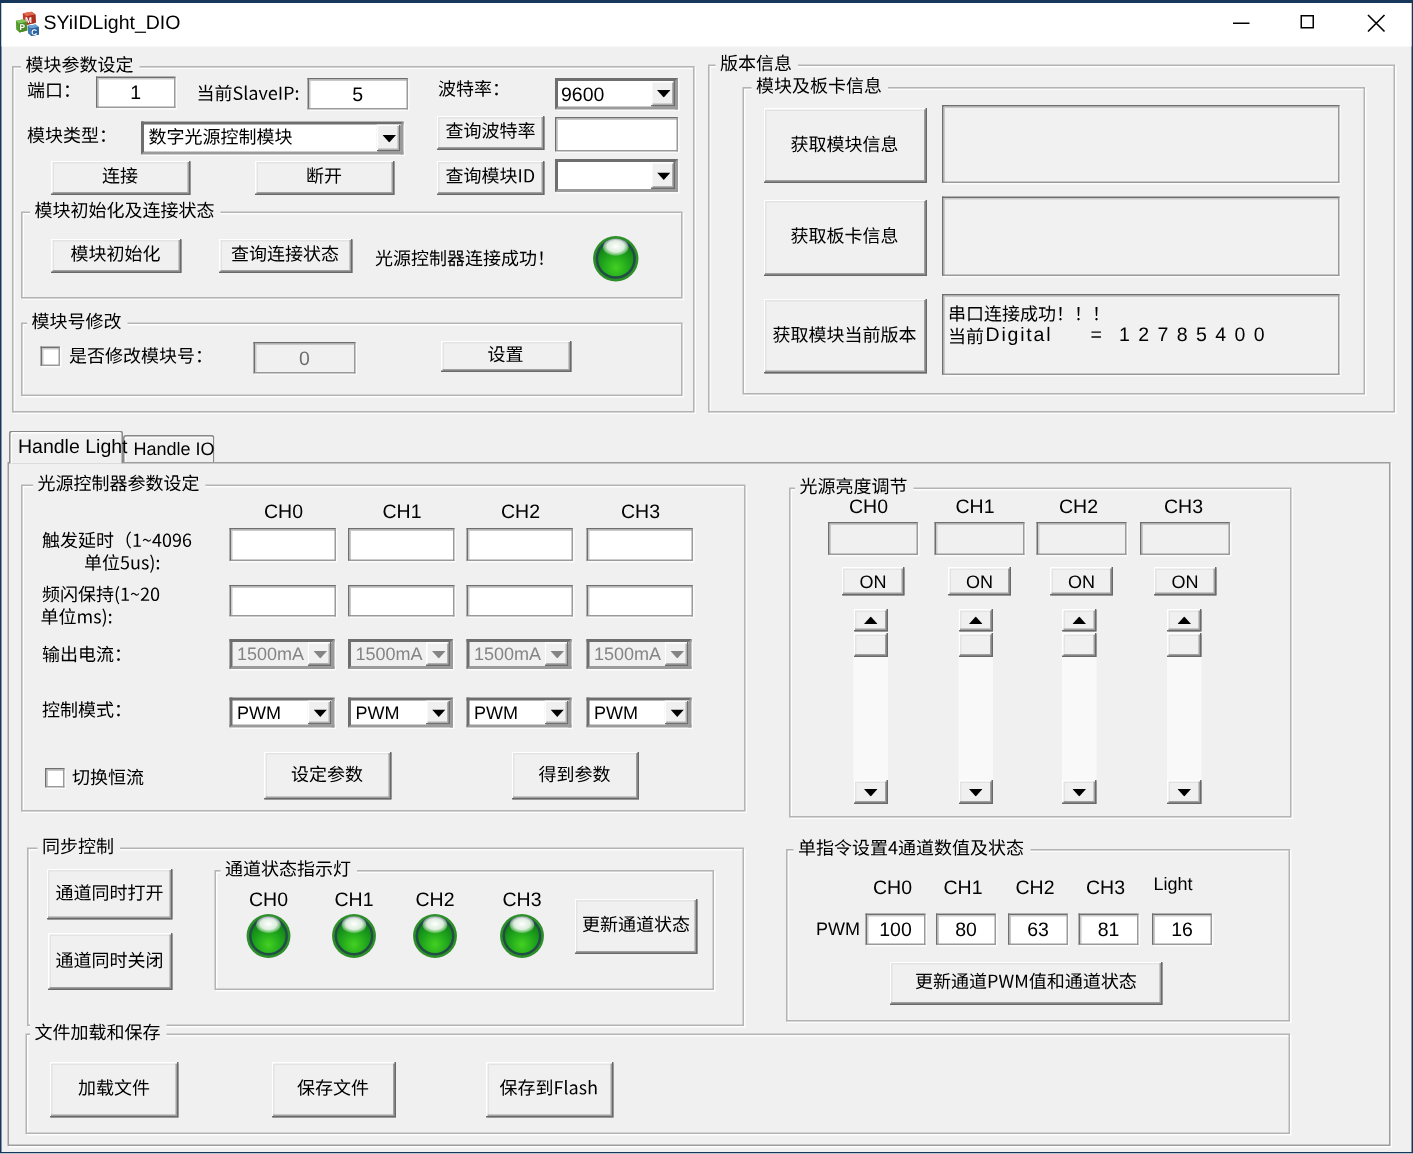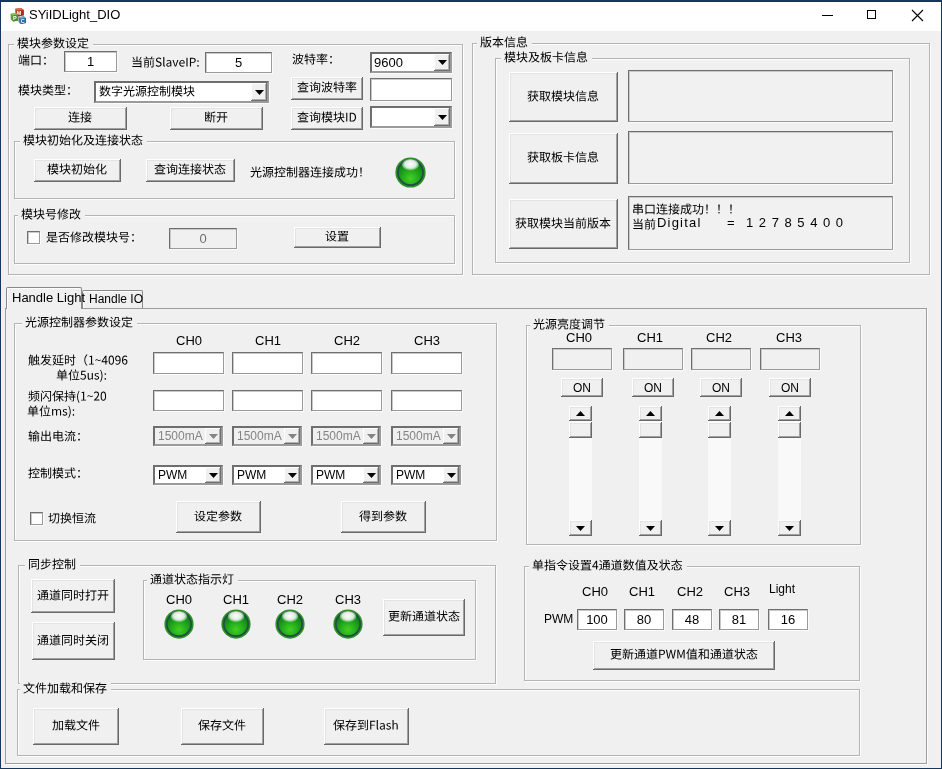--- a/index.html
+++ b/index.html
@@ -912,21 +912,21 @@
 <div class="lt" style="left:582px;top:585px;font-size:13px;color:#000000;">CH0</div>
 <div class="tb" style="left:577px;top:609px;width:40px;height:21px;display:flex;align-items:center;justify-content:center;">
     <span class="lt2" style="font-size:13px;color:#000000">100</span>
   </div>
 <div class="lt" style="left:629px;top:585px;font-size:13px;color:#000000;">CH1</div>
 <div class="tb" style="left:624px;top:609px;width:40px;height:21px;display:flex;align-items:center;justify-content:center;">
     <span class="lt2" style="font-size:13px;color:#000000">80</span>
   </div>
 <div class="lt" style="left:677px;top:585px;font-size:13px;color:#000000;">CH2</div>
 <div class="tb" style="left:672px;top:609px;width:40px;height:21px;display:flex;align-items:center;justify-content:center;">
-    <span class="lt2" style="font-size:13px;color:#000000">48</span>
+    <span class="lt2" style="font-size:13px;color:#000000">63</span>
   </div>
 <div class="lt" style="left:724px;top:585px;font-size:13px;color:#000000;">CH3</div>
 <div class="tb" style="left:719px;top:609px;width:40px;height:21px;display:flex;align-items:center;justify-content:center;">
     <span class="lt2" style="font-size:13px;color:#000000">81</span>
   </div>
 <div class="lt" style="left:769px;top:583px;font-size:12px;color:#000000;">Light</div>
 <div class="tb" style="left:768px;top:609px;width:40px;height:21px;display:flex;align-items:center;justify-content:center;">
     <span class="lt2" style="font-size:13px;color:#000000">16</span>
   </div>
 <div class="lt" style="left:544px;top:613px;font-size:12px;color:#000000;">PWM</div>

